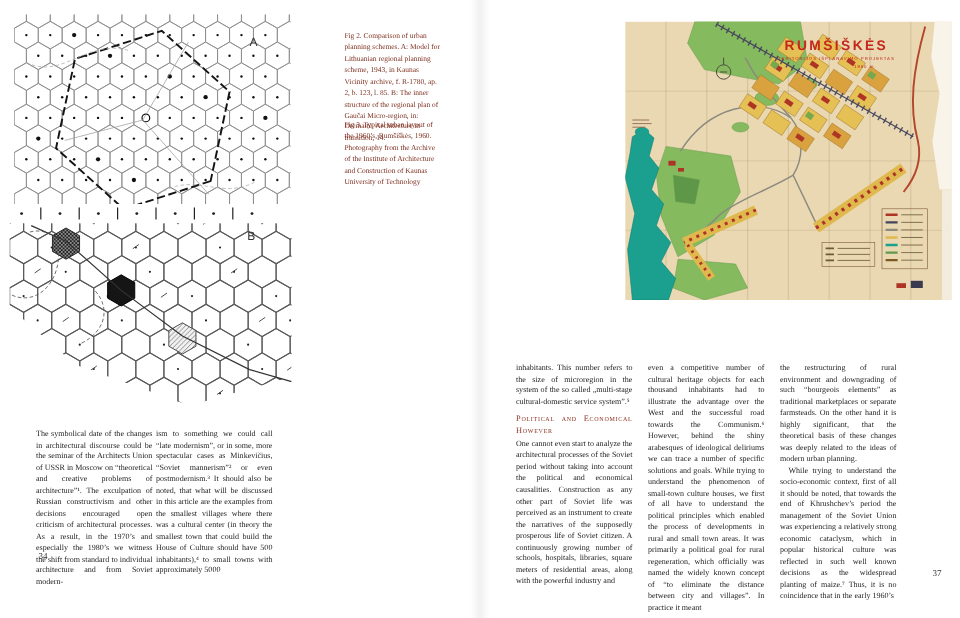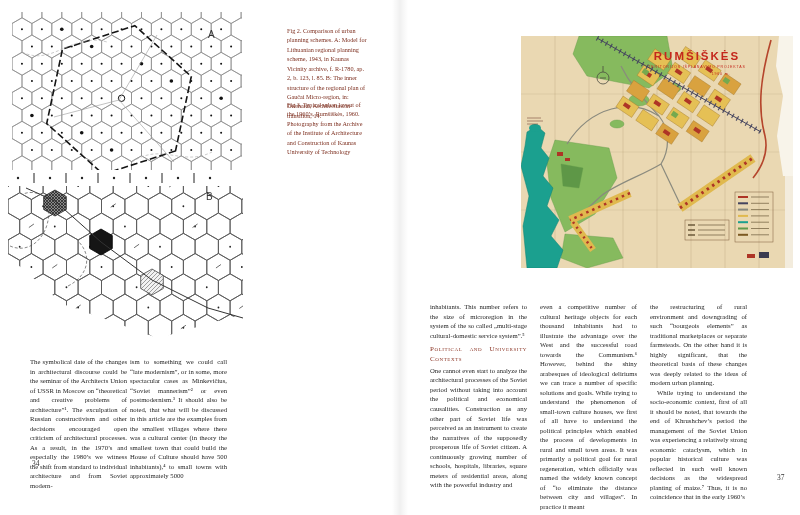--- a/index.html
+++ b/index.html
@@ -514,21 +514,21 @@
 
   <div class="col" style="left:30px;top:357px;">
     <div class="para">The symbolical date of the changes in architectural discourse could be the seminar of the Architects Union of USSR in Moscow on “theoretical and creative problems of architecture”¹. The exculpation of Russian constructivism and other decisions encouraged open criticism of architectural processes. As a result, in the 1970’s and especially the 1980’s we witness the shift from standard to individual architecture and from Soviet modern-</div>
   </div>
   <div class="col" style="left:130px;top:357px;">
     <div class="para">ism to something we could call “late modernism”, or in some, more spectacular cases as Minkevičius, “Soviet mannerism”² or even postmodernism.³ It should also be noted, that what will be discussed in this article are the examples from the smallest villages where there was a cultural center (in theory the smallest town that could build the House of Culture should have 500 inhabitants),⁴ to small towns with approximately 5000</div>
   </div>
 
   <div class="pagenum" style="left:32px;top:459px;">34</div>
 
-  <div class="fig" style="left:521px;top:36px;">
+  <div class="fig" style="left:521px;top:18px;">
     <svg width="272" height="232" viewBox="0 0 272 232">
 
       <rect x="0" y="0" width="272" height="232" fill="#ead8b2"></rect>
       <g stroke="rgba(95,62,30,0.13)" stroke-width="1">
         <line x1="34" y1="0" x2="34" y2="232"></line>
           <line x1="68" y1="0" x2="68" y2="232"></line>
         <line x1="102" y1="0" x2="102" y2="232"></line>
           <line x1="136" y1="0" x2="136" y2="232"></line>
         <line x1="170" y1="0" x2="170" y2="232"></line>
           <line x1="204" y1="0" x2="204" y2="232"></line>
@@ -660,21 +660,21 @@
       <rect x="264" y="140" width="8" height="92" fill="#f3ecdd"></rect>
 
       <text x="176" y="24" text-anchor="middle" font-size="11.5" font-weight="bold" letter-spacing="2" fill="#c4271c" font-family="Liberation Sans, sans-serif">RUMŠIŠKĖS</text>
       <text x="176" y="32" text-anchor="middle" font-size="3.6" letter-spacing="0.8" fill="#c4271c" font-family="Liberation Sans, sans-serif">TERITORIJOS IŠPLANAVIMO PROJEKTAS</text>
       <text x="200" y="39" text-anchor="middle" font-size="3.6" letter-spacing="0.8" fill="#c4271c" font-family="Liberation Sans, sans-serif">1960 m.</text>
     </svg>
   </div>
 
   <div class="col" style="left:430px;top:302px;">
     <div class="para">inhabitants. This number refers to the size of microregion in the system of the so called „multi-stage cultural-domestic service system”.⁵</div>
-    <div class="section-heading">Political and University Contexts</div>
+    <div class="section-heading">Political and Economical However</div>
     <div class="para">One cannot even start to analyze the architectural processes of the Soviet period without taking into account the political and economical causalities. Construction as any other part of Soviet life was perceived as an instrument to create the narratives of the supposedly prosperous life of Soviet citizen. A continuously growing number of schools, hospitals, libraries, square meters of residential areas, along with the powerful industry and</div>
   </div>
   <div class="col" style="left:540px;top:302px;">
     <div class="para">even a competitive number of cultural heritage objects for each thousand inhabitants had to illustrate the advantage over the West and the successful road towards the Communism.⁶ However, behind the shiny arabesques of ideological deliriums we can trace a number of specific solutions and goals. While trying to understand the phenomenon of small-town culture houses, we first of all have to understand the political principles which enabled the process of developments in rural and small town areas. It was primarily a political goal for rural regeneration, which officially was named the widely known concept of “to eliminate the distance between city and villages”. In practice it meant</div>
   </div>
   <div class="col" style="left:650px;top:302px;">
     <div class="para">the restructuring of rural environment and downgrading of such “bourgeois elements” as traditional marketplaces or separate farmsteads. On the other hand it is highly significant, that the theoretical basis of these changes was deeply related to the ideas of modern urban planning.</div>
     <div class="para indent">While trying to understand the socio-economic context, first of all it should be noted, that towards the end of Khrushchev’s period the management of the Soviet Union was experiencing a relatively strong economic cataclysm, which in popular historical culture was reflected in such well known decisions as the widespread planting of maize.⁷ Thus, it is no coincidence that in the early 1960’s</div>
   </div>
 

